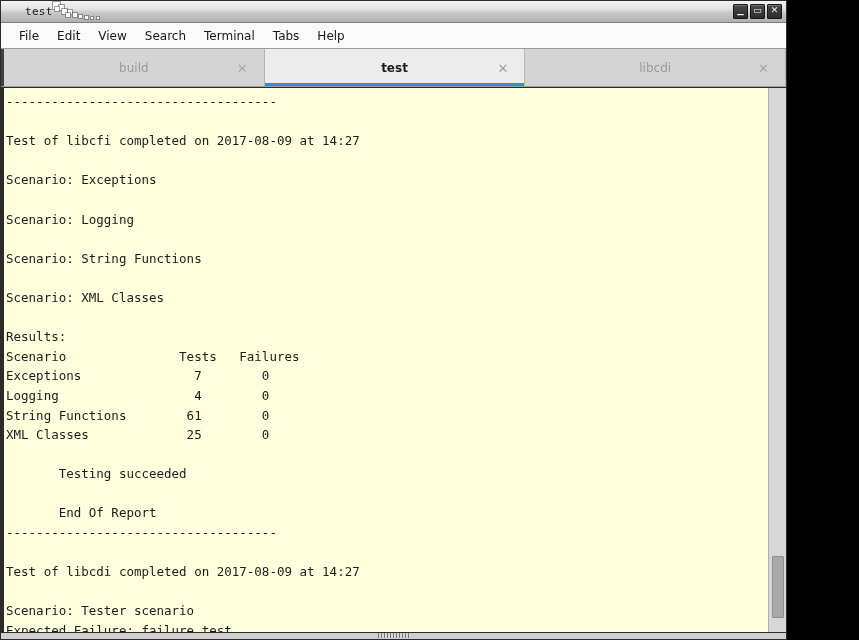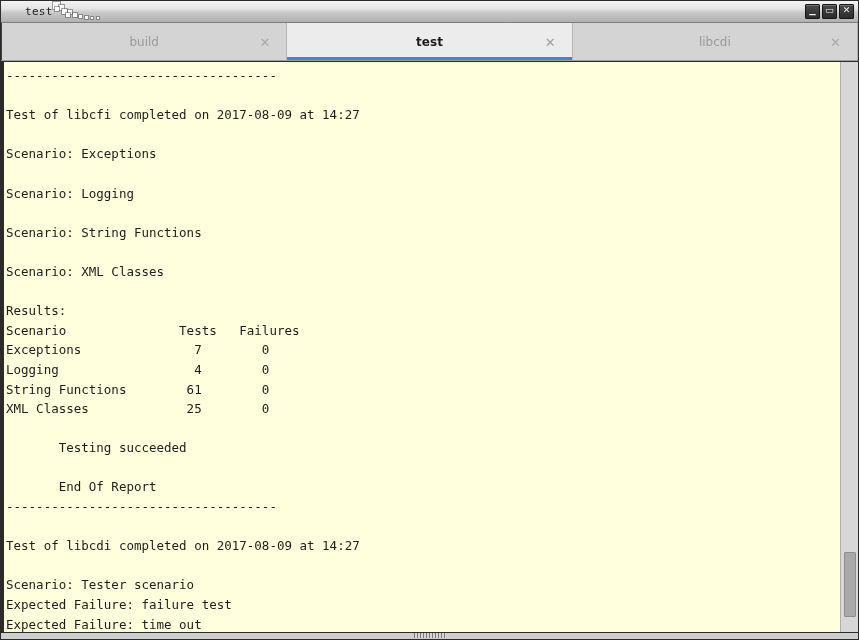--- a/index.html
+++ b/index.html
@@ -9,21 +9,21 @@
   }
   body {
     width: 859px;
     height: 640px;
     overflow: hidden;
     font-family: "DejaVu Sans", sans-serif;
   }
 
   #window {
     position: relative;
-    width: 859px;
+    width: 787px;
     height: 640px;
     box-sizing: border-box;
     background: #cfcfcf;
     border: 1px solid #2b2b2b;
     display: flex;
     flex-direction: column;
     overflow: hidden;
   }
 
   
@@ -136,21 +136,21 @@
     position: relative;
     display: flex;
     align-items: center;
     justify-content: center;
     background: #d4d4d4;
     border-right: 1px solid #b4b4b4;
     box-sizing: border-box;
     cursor: pointer;
     min-width: 0;
   }
-  .tab:first-child { border-left: 1px solid #404040; }
+  .tab:first-child { border-left: 3px solid #404040; }
   .tab.active {
     background: #ececec;
     border-right: 1px solid #b8b8b8;
   }
   .tab.active::after {
     content: "";
     position: absolute;
     left: 0; right: 0; bottom: 0;
     height: 3px;
     background: #3b88d8;
@@ -284,20 +284,29 @@
       </div>
       <div class="win-btn">
         <span>▭</span>
       </div>
       <div class="win-btn">
         <span>✕</span>
       </div>
     </div>
   </div>
 
+  <div id="menubar">
+    <div class="menu-item">File</div>
+    <div class="menu-item">Edit</div>
+    <div class="menu-item">View</div>
+    <div class="menu-item">Search</div>
+    <div class="menu-item">Terminal</div>
+    <div class="menu-item">Tabs</div>
+    <div class="menu-item">Help</div>
+  </div>
 
   <div id="tabbar">
     <div class="tab">
       <span class="tab-label">build</span>
       <span class="tab-close">✕</span>
     </div>
     <div class="tab active">
       <span class="tab-label">test</span>
       <span class="tab-close">✕</span>
     </div>

